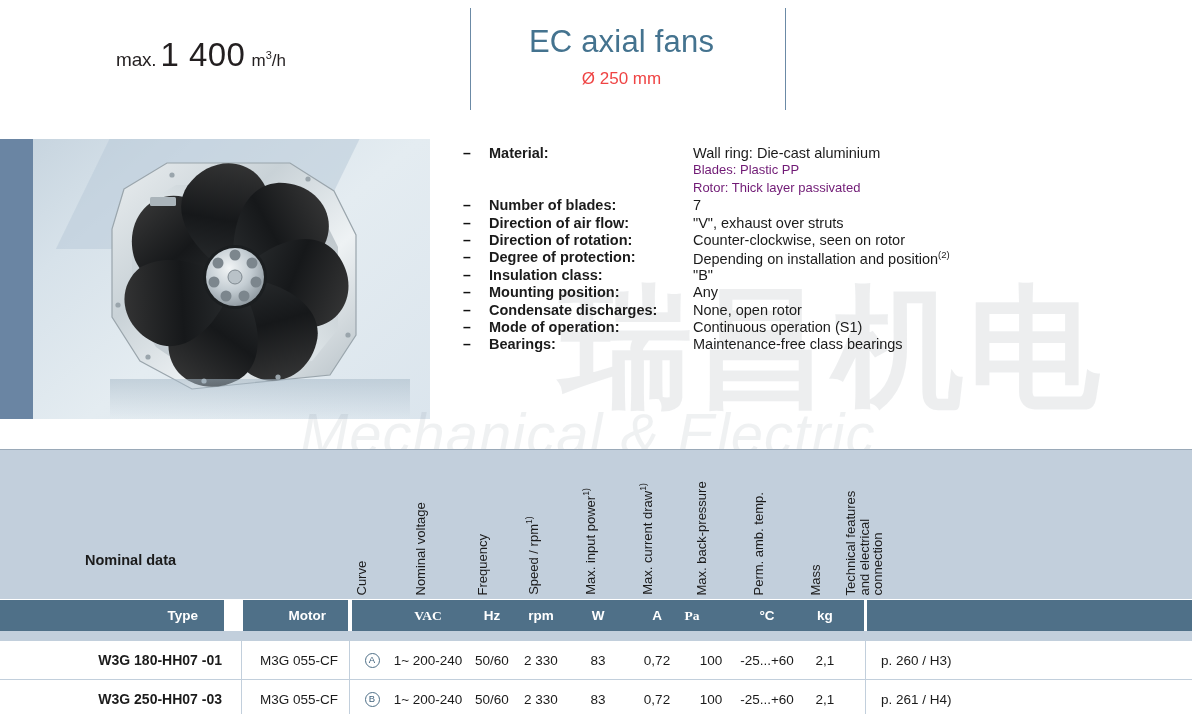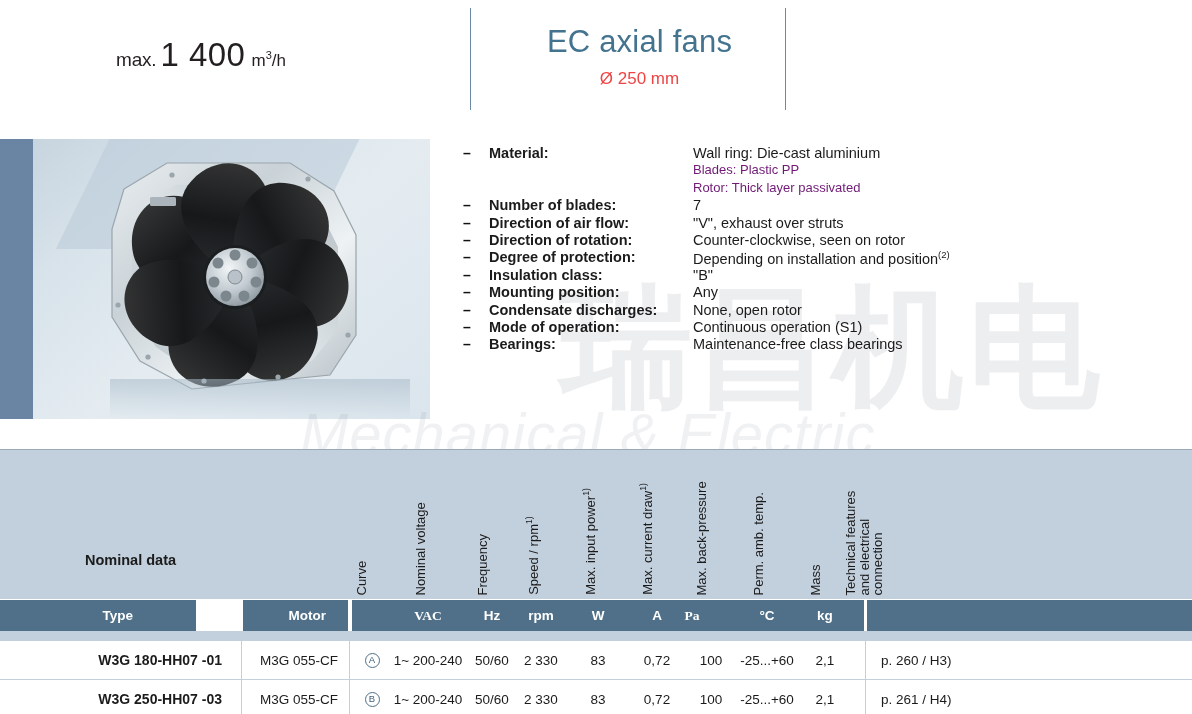--- a/index.html
+++ b/index.html
@@ -20,21 +20,21 @@
   }
   #kv-max .lbl { font-size:19px; letter-spacing:-.2px; }
   #kv-max .num { font-size:33px; letter-spacing:.5px; padding:0 6px 0 4px; }
   #kv-max .unit { font-size:17px; }
   #kv-max .unit sup { font-size:11px; }
 
   .hdr-rule { position:absolute; width:1px; background:#6b8aa6; top:8px; height:102px; }
   #hdr-rule-left { left:470px; }
   #hdr-rule-right { left:785px; }
 
-  #title-block { position:absolute; left:482px; top:24px; width:315px; text-align:center; }
+  #title-block { position:absolute; left:464px; top:24px; width:315px; text-align:center; }
   #title-main { font-size:31px; color:#44738f; letter-spacing:.2px; line-height:1.15; }
   #title-sub  { font-size:17px; color:#ef4444; margin-top:9px; }
 
   
   #photo { position:absolute; left:0; top:139px; width:430px; height:280px; overflow:hidden; }
   #photo-bg {
     position:absolute; inset:0;
     background:
       linear-gradient(140deg, #c4d2dd 0%, #d7e2ea 26%, #e4ecf1 55%, #dbe5ed 100%);
   }
@@ -96,21 +96,21 @@
   .rot-hdr sup { font-size:8.5px; }
   .rot-slot { position:absolute; top:0; height:146px; width:16px; }
 
   
   #label-row { position:absolute; left:0; top:151px; width:1192px; height:31px; }
   .lab-cell {
     position:absolute; top:0; height:31px; background:#4f7088;
     color:#ffffff; font-size:13.5px; font-weight:bold;
     display:flex; align-items:center; justify-content:center;
   }
-  #lab-type  { left:0;    width:196px; justify-content:flex-end; padding-right:63px; }
+  #lab-type  { left:0;    width:224px; justify-content:flex-end; padding-right:26px; }
   #lab-motor { left:243px;width:105px; justify-content:flex-end; padding-right:22px; }
   #lab-units { left:352px;width:512px; }
   #lab-tech  { left:867px;width:325px; }
   .unit-lab { position:absolute; top:0; height:31px; display:flex; align-items:center; justify-content:center; width:60px; }
 
   #band { position:absolute; left:0; top:182px; width:1192px; height:10px; background:#c2cfdc; }
 
   .data-row { position:absolute; left:0; width:1192px; height:38px; background:#ffffff; }
   .data-row.r0 { top:192px; }
   .data-row.r1 { top:231px; }

